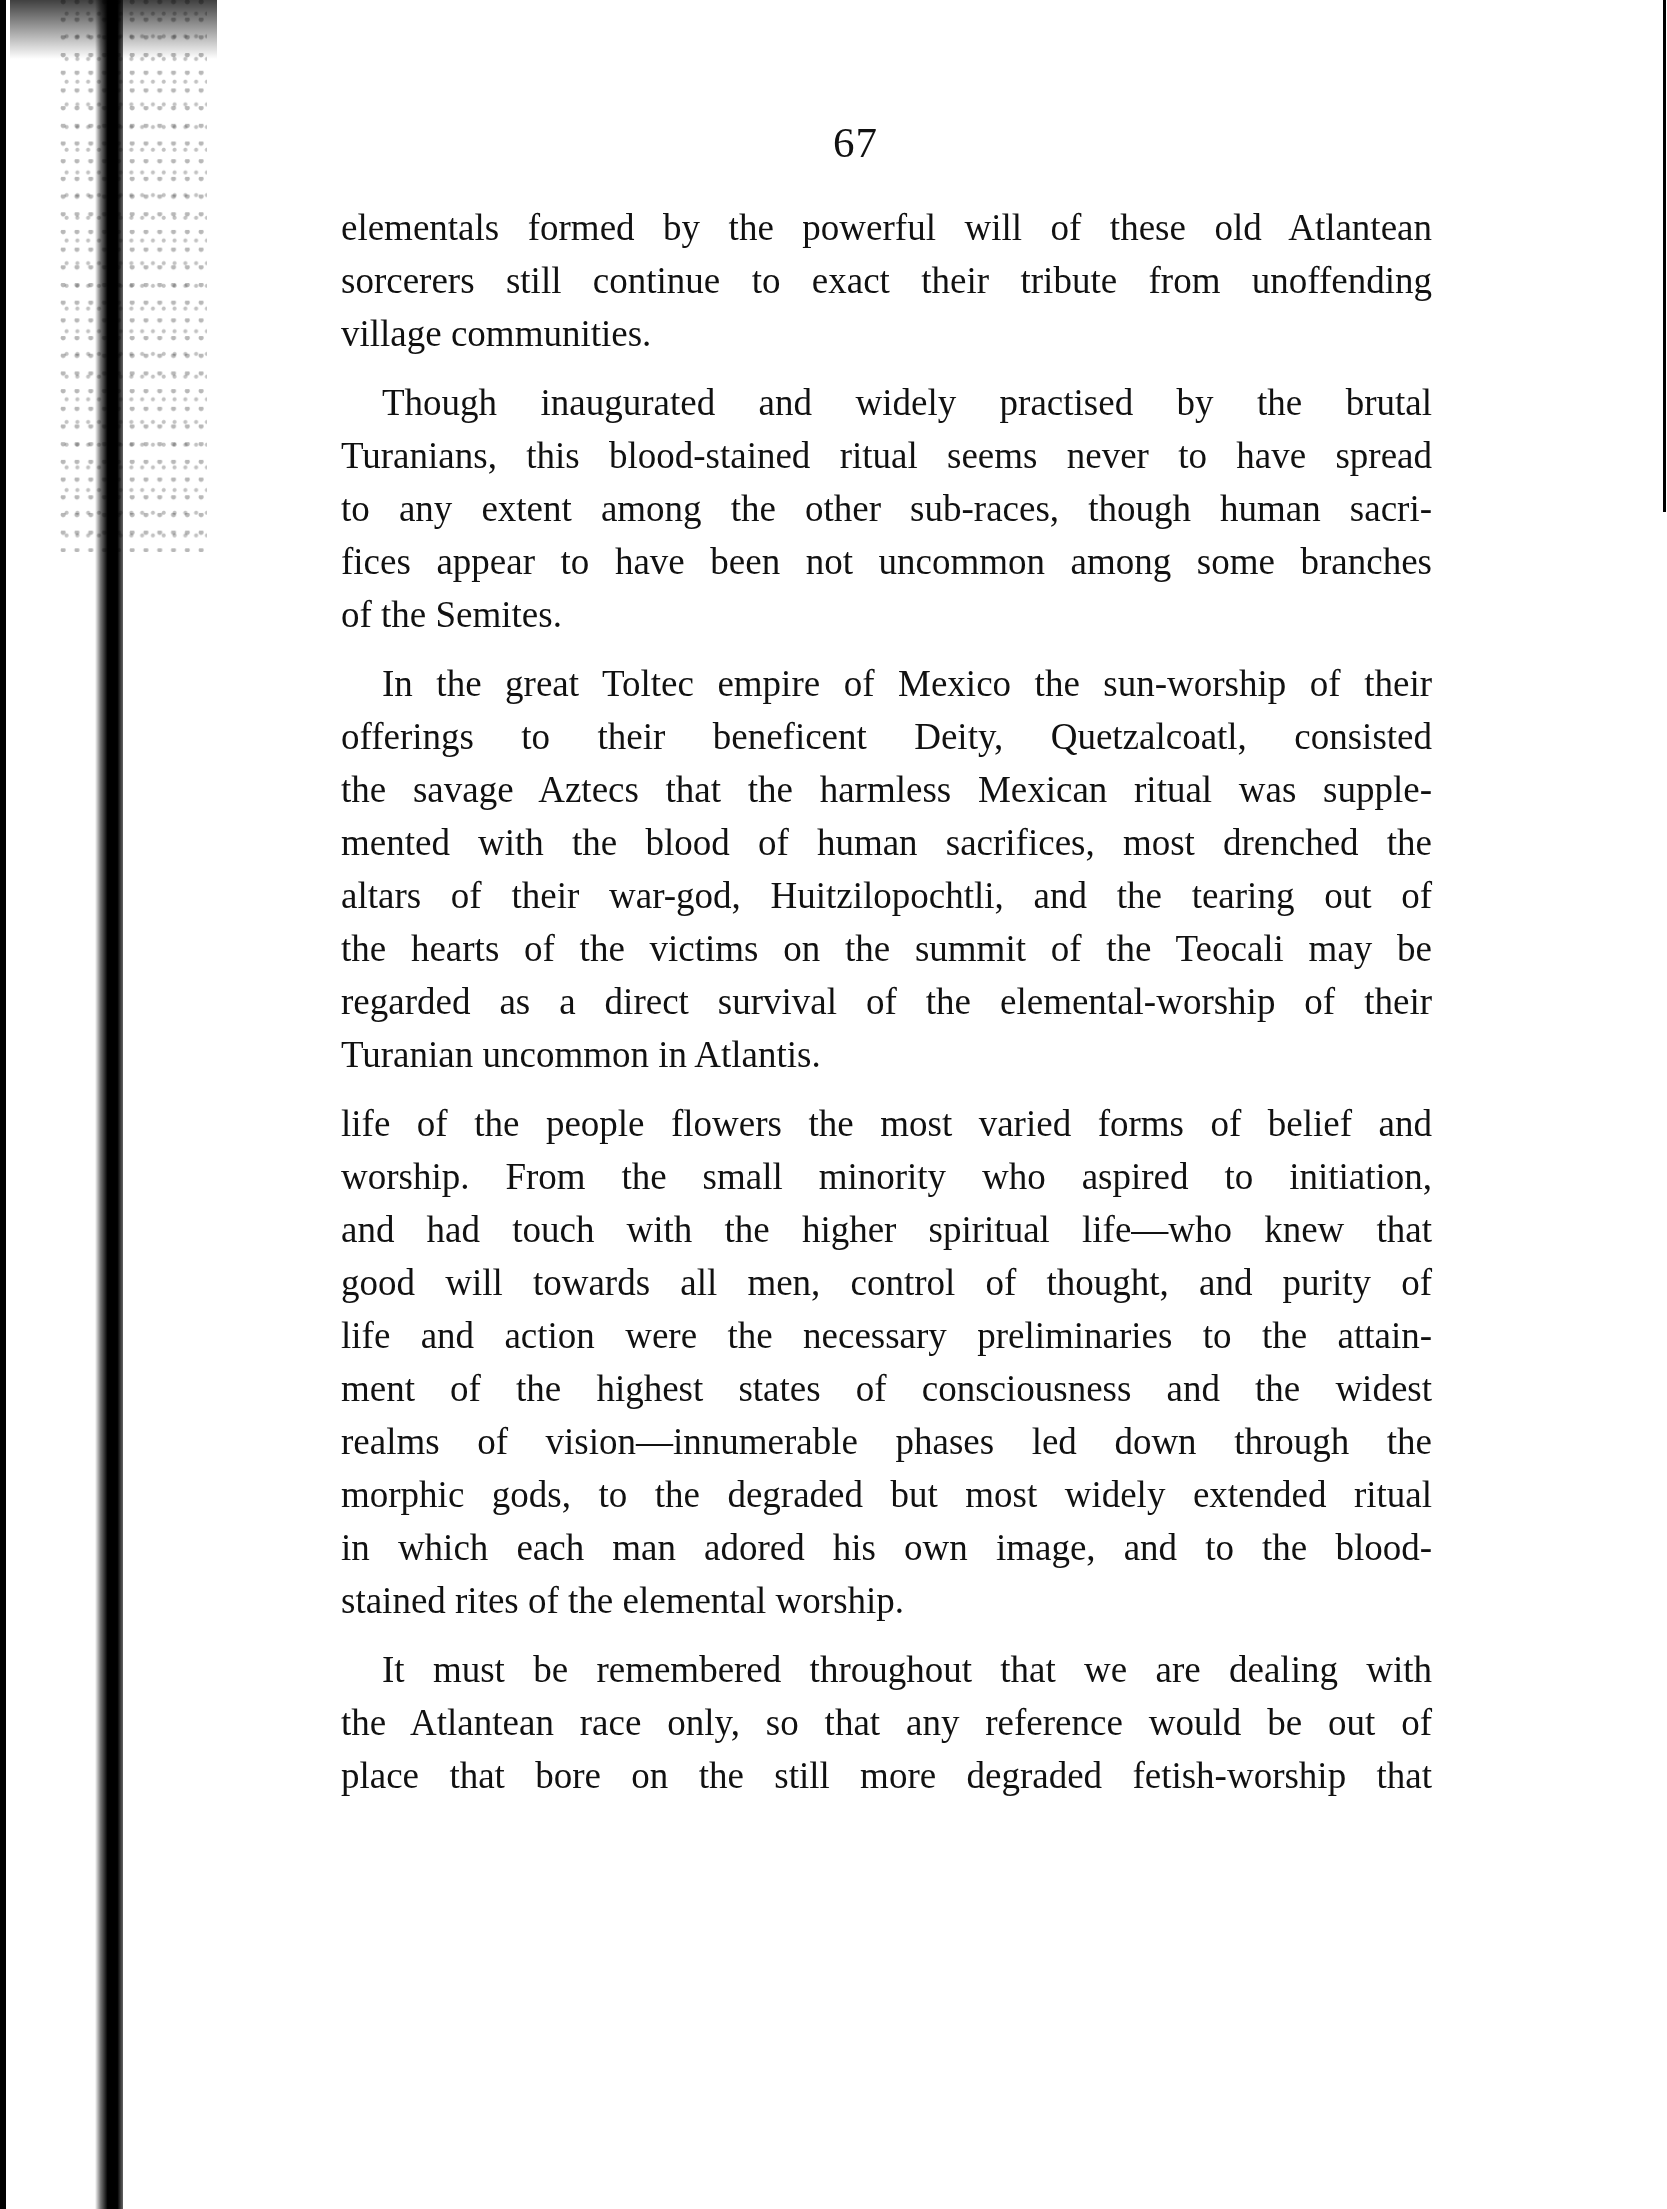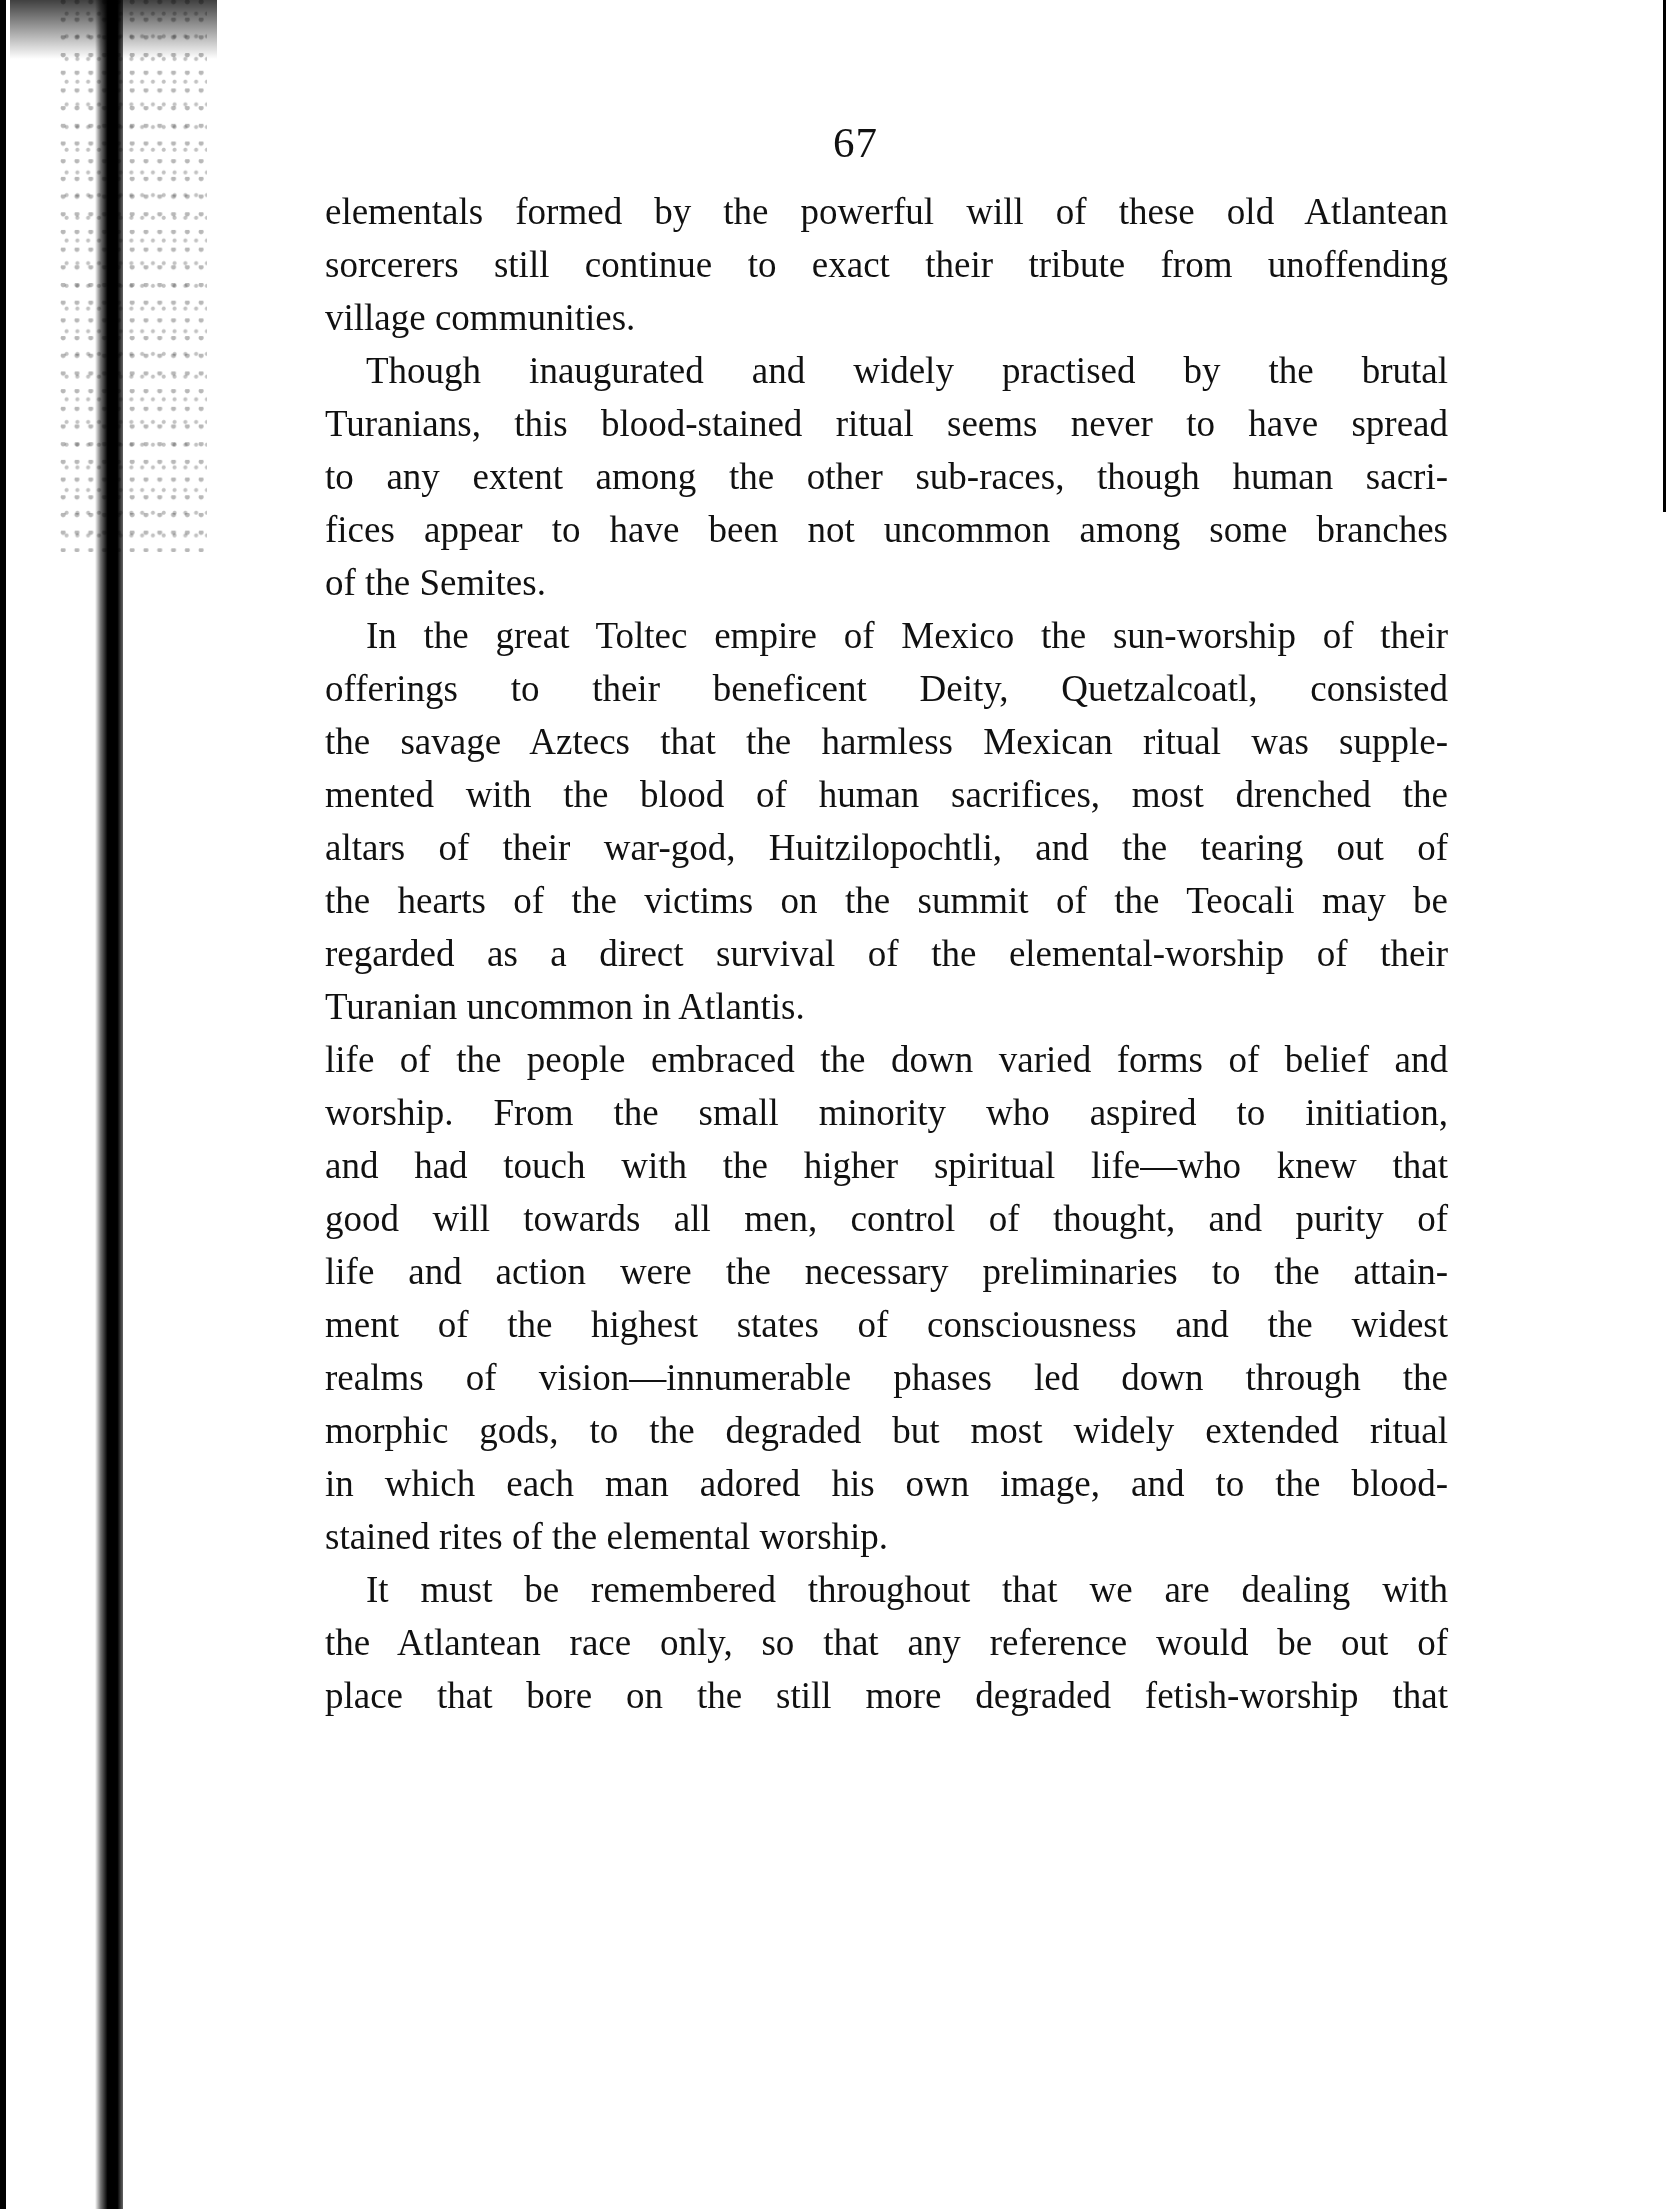--- a/index.html
+++ b/index.html
@@ -71,21 +71,21 @@
     letter-spacing: 1px;
   }
 
   .text-block {
     position: absolute;
     left: 325px;
     top: 185px;
     width: 1123px;
   }
   .para {
-    margin: 0;
+    margin: 16px;
     font-size: 37px;
     line-height: 53px;
     text-align: justify;
     text-align-last: left;
   }
   .line {
     display: block;
     text-align: justify;
     text-align-last: justify;
     white-space: nowrap;
@@ -131,21 +131,21 @@
       <span class="line">offerings to their beneficent Deity, Quetzalcoatl, consisted</span>
       <span class="line">the savage Aztecs that the harmless Mexican ritual was supple-</span>
       <span class="line">mented with the blood of human sacrifices, most drenched the</span>
       <span class="line">altars of their war-god, Huitzilopochtli, and the tearing out of</span>
       <span class="line">the hearts of the victims on the summit of the Teocali may be</span>
       <span class="line">regarded as a direct survival of the elemental-worship of their</span>
       <span class="line last">Turanian uncommon in Atlantis.</span>
     </p>
 
     <p class="para">
-      <span class="line">life of the people embraced the down varied forms of belief and</span>
+      <span class="line">life of the people flowers the most varied forms of belief and</span>
       <span class="line">worship.  From the small minority who aspired to initiation,</span>
       <span class="line">and had touch with the higher spiritual life—who knew that</span>
       <span class="line">good will towards all men, control of thought, and purity of</span>
       <span class="line">life and action were the necessary preliminaries to the attain-</span>
       <span class="line">ment of the highest states of consciousness and the widest</span>
       <span class="line">realms of vision—innumerable phases led down through the</span>
       <span class="line">morphic gods, to the degraded but most widely extended ritual</span>
       <span class="line">in which each man adored his own image, and to the blood-</span>
       <span class="line last">stained rites of the elemental worship.</span>
     </p>

